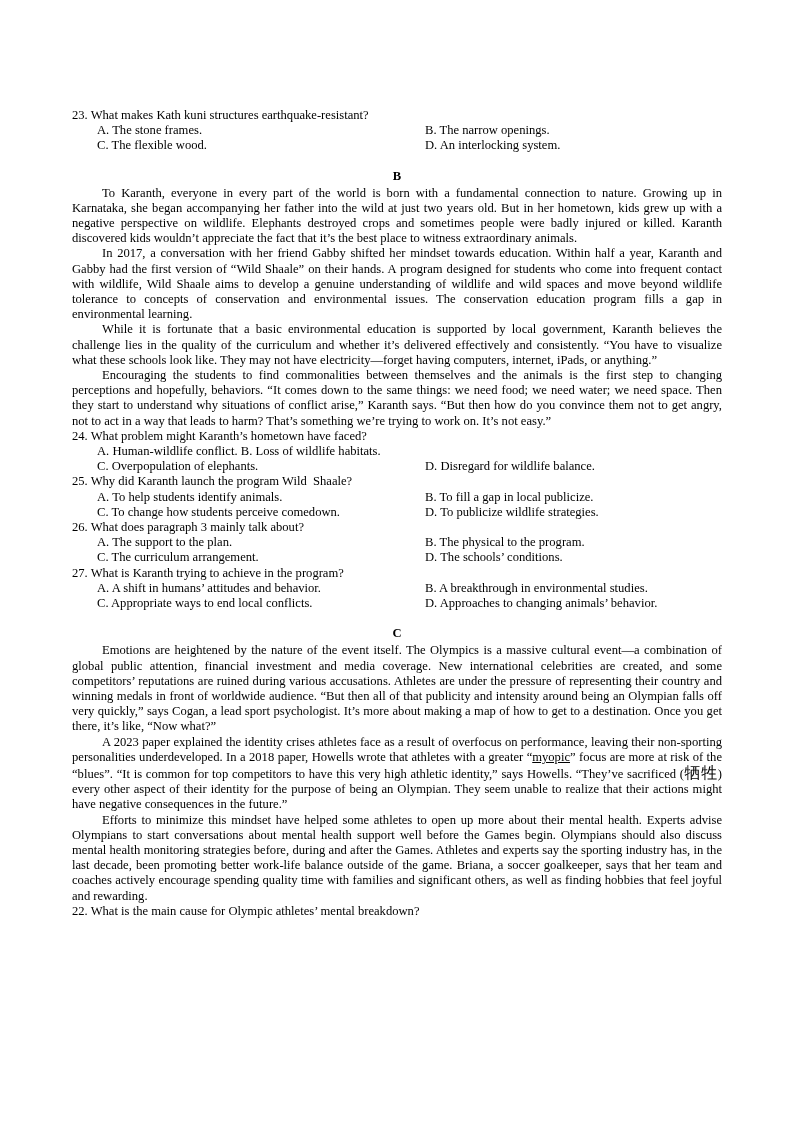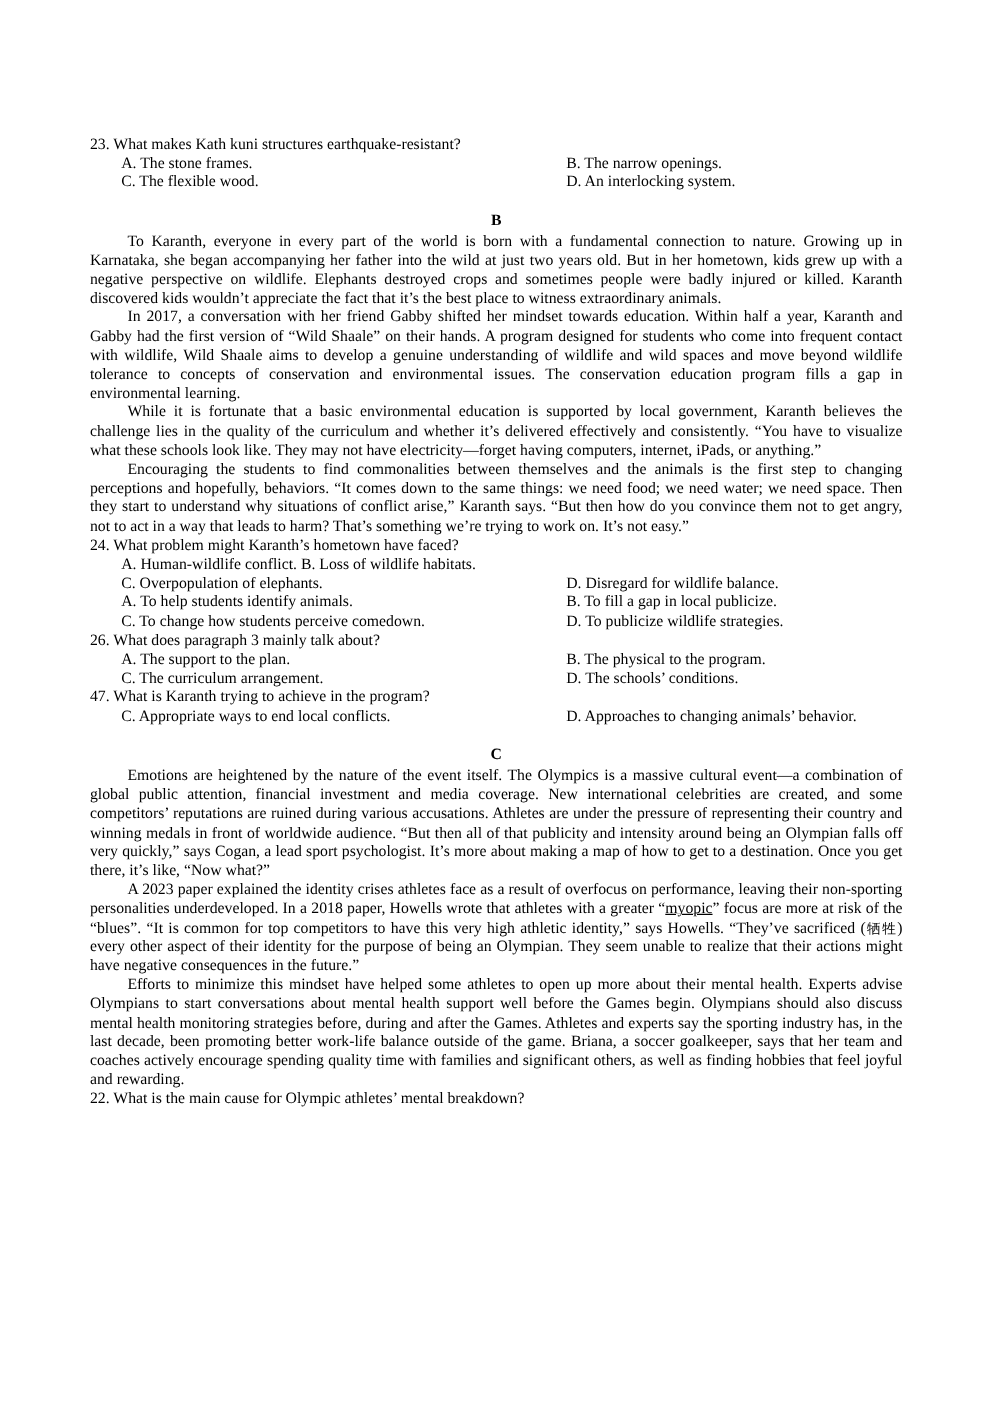--- a/index.html
+++ b/index.html
@@ -31,21 +31,20 @@
   }
   
   .q-stem {
     margin: 0;
     white-space: pre-wrap;
   }
   
   .opt-row {
     display: flex;
     margin: 0;
-    gap: 28px;
   }
   .opt-col-left {
     width: 353px;
     padding-left: 25px;
     box-sizing: border-box;
     flex: 0 0 353px;
   }
   .opt-col-right {
     flex: 1 1 auto;
   }
@@ -67,21 +66,21 @@
     text-indent: 30px;
     text-align: justify;
     text-justify: inter-word;
   }
   .myopic {
     font-weight: normal;
     text-decoration: underline;
   }
   .cn {
     font-family: "DejaVu Sans", sans-serif;
-    font-size: 11px;
+    font-size: 16px;
   }
 </style>
 </head>
 <body>
 
 <div class="page">
   <div class="content">
 
     <div class="q-stem">23. What makes Kath kuni structures earthquake-resistant?</div>
     <div class="opt-row">
@@ -101,40 +100,45 @@
     <div class="para">While  it is  fortunate that a  basic environmental  education  is supported by local  government, Karanth believes the challenge  lies  in the quality  of the curriculum and whether it’s  delivered  effectively and consistently. “You have to visualize  what these schools look like.  They may not have electricity—forget having  computers, internet, iPads, or anything.”</div>
     <div class="para">Encouraging the students to find commonalities between themselves and the animals  is the first step to changing perceptions and hopefully,  behaviors.  “It comes down to the  same things:  we need  food; we need  water; we need space. Then they start to understand why situations of  conflict arise,”  Karanth says. “But then how do you convince them not to get angry, not to act in a way that leads to harm? That’s something we’re trying to work on. It’s not easy.”</div>
 
     <div class="q-stem">24. What problem might Karanth’s hometown have faced?</div>
     <div class="opt-inline">A. Human-wildlife  conflict. B.  Loss of wildlife  habitats.</div>
     <div class="opt-row">
       <div class="opt-col-left">C.  Overpopulation of elephants.</div>
       <div class="opt-col-right">D. Disregard for wildlife  balance.</div>
     </div>
 
+    <div class="q-stem">25. Why did Karanth launch the program Wild  Shaale?</div>
     <div class="opt-row">
       <div class="opt-col-left">A. To help  students identify animals.</div>
       <div class="opt-col-right">B.  To fill a gap in local publicize.</div>
     </div>
     <div class="opt-row">
       <div class="opt-col-left">C. To change how students perceive comedown.</div>
       <div class="opt-col-right">D. To publicize  wildlife  strategies.</div>
     </div>
 
     <div class="q-stem">26. What does paragraph 3 mainly talk about?</div>
     <div class="opt-row">
       <div class="opt-col-left">A.  The support to the plan.</div>
       <div class="opt-col-right">B.  The physical to the program.</div>
     </div>
     <div class="opt-row">
       <div class="opt-col-left">C. The curriculum arrangement.</div>
       <div class="opt-col-right">D. The schools’ conditions.</div>
     </div>
 
-    <div class="q-stem">47. What is Karanth trying to achieve in the program?</div>
+    <div class="q-stem">27. What is Karanth trying to achieve in the program?</div>
+    <div class="opt-row">
+      <div class="opt-col-left">A. A shift in humans’ attitudes and behavior.</div>
+      <div class="opt-col-right">B. A breakthrough in environmental  studies.</div>
+    </div>
     <div class="opt-row">
       <div class="opt-col-left">C. Appropriate ways to end local conflicts.</div>
       <div class="opt-col-right">D. Approaches to changing animals’  behavior.</div>
     </div>
 
     <div class="spacer-md"></div>
 
     <div class="section-letter">C</div>
     <div class="para">Emotions  are  heightened  by  the  nature  of  the  event  itself.  The  Olympics  is  a  massive  cultural  event—a combination of global public attention, financial investment and media coverage. New international  celebrities  are created, and some competitors’ reputations are ruined during various accusations. Athletes are under the pressure of representing their country and winning medals  in  front  of worldwide audience. “But  then all  of  that publicity  and intensity around being an Olympian  falls  off very quickly,”  says Cogan, a lead  sport psychologist. It’s more about making a map of how to get to a destination.  Once you get there, it’s like, “Now what?”</div>
     <div class="para"><span>A 2023 paper  explained  the identity  crises athletes  face as a result of overfocus on performance, leaving  their non-sporting personalities  underdeveloped.  In a 2018 paper,  Howells  wrote that athletes  with a greater “</span><span class="myopic">myopic</span><span>” focus are more at risk of the “blues”. “It is common for top competitors to have this very high athletic identity,”  says Howells. “They’ve sacrificed (</span><span class="cn">牺牲</span><span>) every other aspect of their identity  for the purpose of being an Olympian.  They seem unable to realize  that their actions might have negative consequences in the future.”</span></div>

